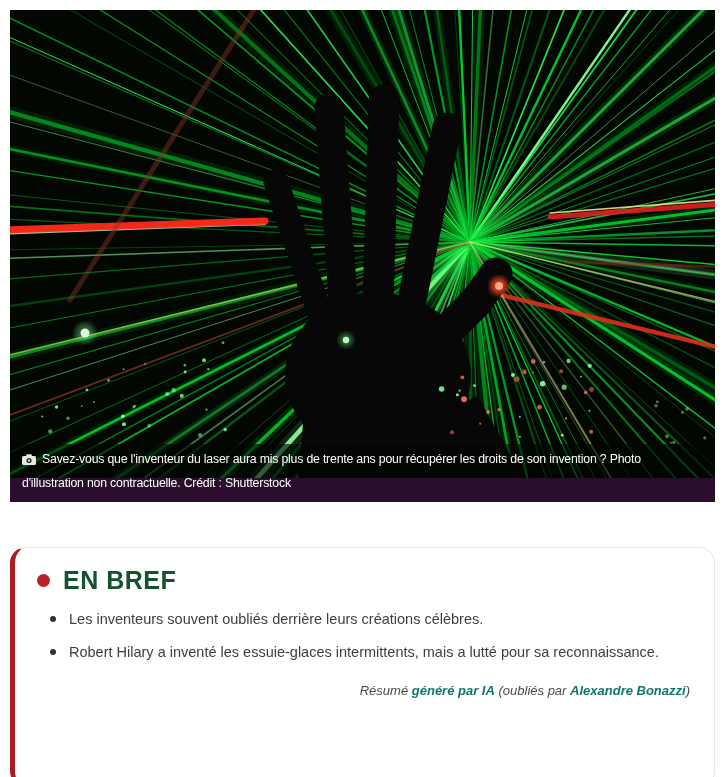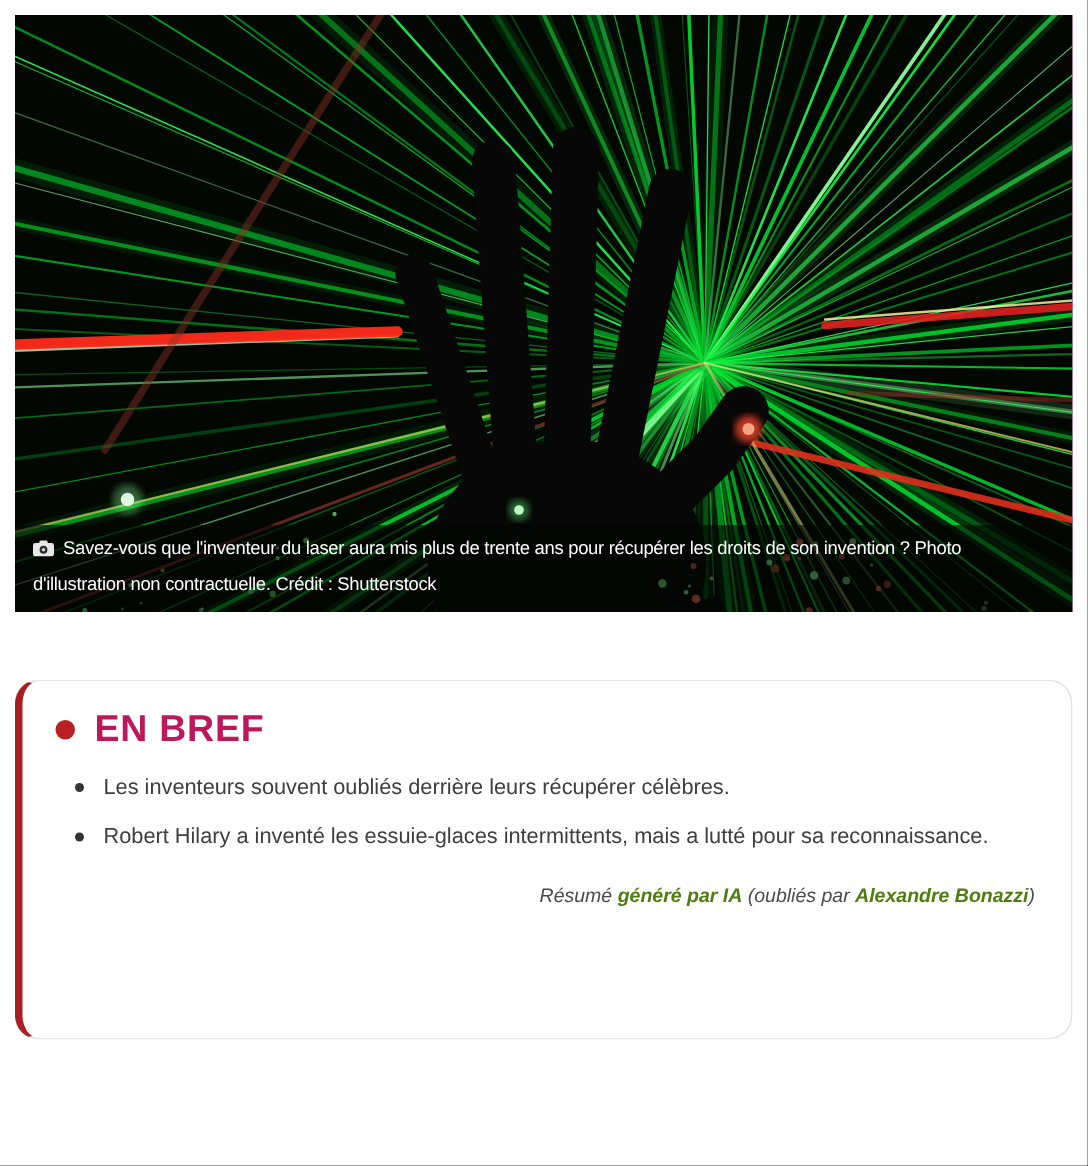--- a/index.html
+++ b/index.html
@@ -1,20 +1,20 @@
 <!DOCTYPE html>
 <html><head>
 <meta charset="utf-8">
 <style>
   * { margin:0; padding:0; box-sizing:border-box; }
   html,body { background:#ffffff; width:725px; font-family:"Liberation Sans", sans-serif; }
   .page { width:725px; height:777px; padding:10px 10px 0 10px; background:#fff; }
 
   
-  .hero { position:relative; width:705px; height:398px; overflow:hidden; background:#701a75; }
+  .hero { position:relative; width:705px; height:492px; overflow:hidden; background:#701a75; }
   .hero svg.art { position:absolute; inset:0; display:block; }
   .caption {
     position:absolute; left:0; right:0; bottom:0;
     background:rgba(2,6,2,0.62);
     color:#ffffff; font-size:12.3px; letter-spacing:-0.2px;
     line-height:1.78; padding:5px 12px 7px 12px;
   }
   .caption .cam { display:inline-block; vertical-align:-2px; margin-right:6px; }
 
   
@@ -22,37 +22,37 @@
     margin-top:45px; width:705px;
     border:1px solid #e4e4e4;
     border-left:5px solid #a81e23;
     border-radius:16px;
     padding:18px 24px 12px 22px;
     background:#fff;
     min-height:240px;
   }
   .brief-title { display:flex; align-items:center; gap:13px; }
   .brief-dot { width:13px; height:13px; border-radius:50%; background:#bb2025; flex:0 0 auto; }
-  .brief-title h2 { color:#be185d; font-size:25px; font-weight:800; letter-spacing:0.5px; }
+  .brief-title h2 { color:#14532d; font-size:25px; font-weight:800; letter-spacing:0.5px; }
 
   .brief-list { list-style:none; margin:17px 0 0 0; padding:0 0 0 11px; }
   .brief-list li {
     position:relative; padding-left:21px; margin:0 0 17px 0;
     color:#3e3e3e; font-size:14.5px; line-height:1.1;
   }
   .brief-list li::before {
     content:""; position:absolute; left:2px; top:4px;
     width:6px; height:6px; border-radius:50%; background:#333;
   }
 
   .attribution {
     text-align:right; font-style:italic; font-size:13px;
     color:#4a4a4a; margin-top:22px; padding-bottom:4px;
   }
-  .attribution .red { color:#4d7c0f; font-weight:bold; }
+  .attribution .red { color:#0f766e; font-weight:bold; }
 </style>
 </head>
 <body>
 
 <div class="page">
 
   <figure class="hero">
     <svg class="art" width="705" height="468" viewBox="0 0 705 468" xmlns="http://www.w3.org/2000/svg">
         <rect x="0" y="0" width="705" height="468" fill="#020702"></rect>
         <defs>
@@ -327,21 +327,21 @@
       </span><span>Savez-vous que l'inventeur du laser aura mis plus de trente ans pour récupérer les droits de son invention ? Photo d'illustration non contractuelle. Crédit : Shutterstock</span>
     </figcaption>
   </figure>
 
   <section class="brief-box">
     <div class="brief-title">
       <span class="brief-dot"></span>
       <h2>EN BREF</h2>
     </div>
     <ul class="brief-list">
-      <li>Les inventeurs souvent oubliés derrière leurs récupérer célèbres.</li>
+      <li>Les inventeurs souvent oubliés derrière leurs créations célèbres.</li>
       <li>Robert Hilary a inventé les essuie-glaces intermittents, mais a lutté pour sa reconnaissance.</li>
     </ul>
     <div class="attribution">
       <span>Résumé</span>
       <span class="red">généré par IA</span>
       <span>(oubliés par</span>
       <span class="red">Alexandre Bonazzi</span><span>)</span>
     </div>
   </section>
 

